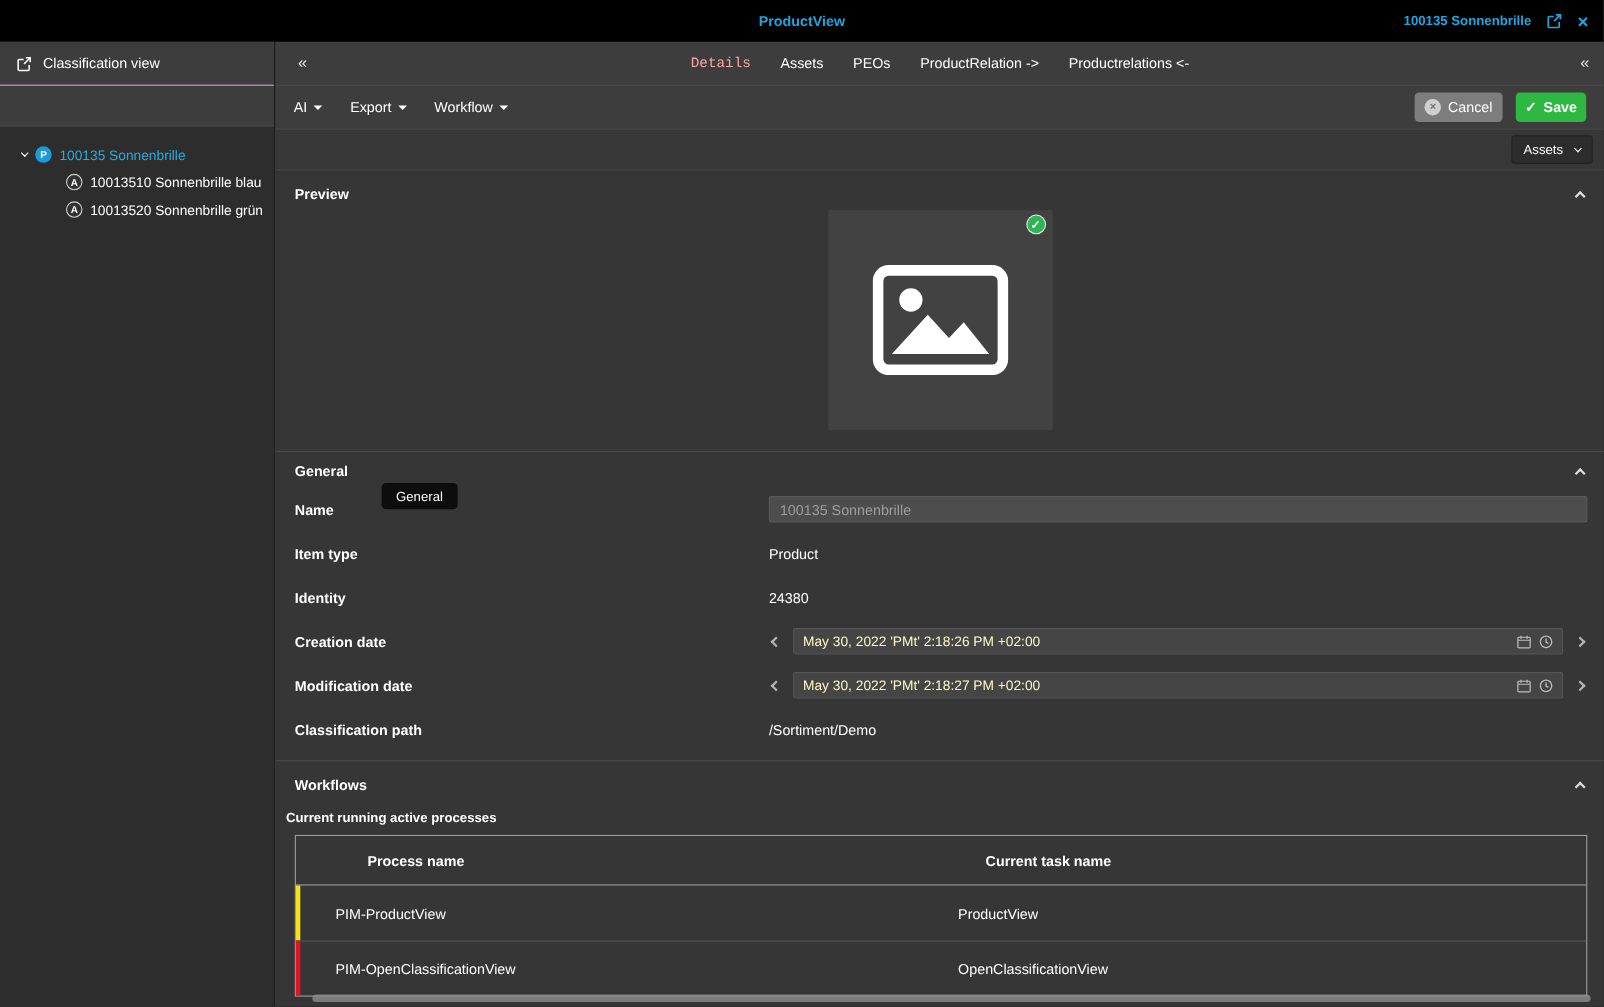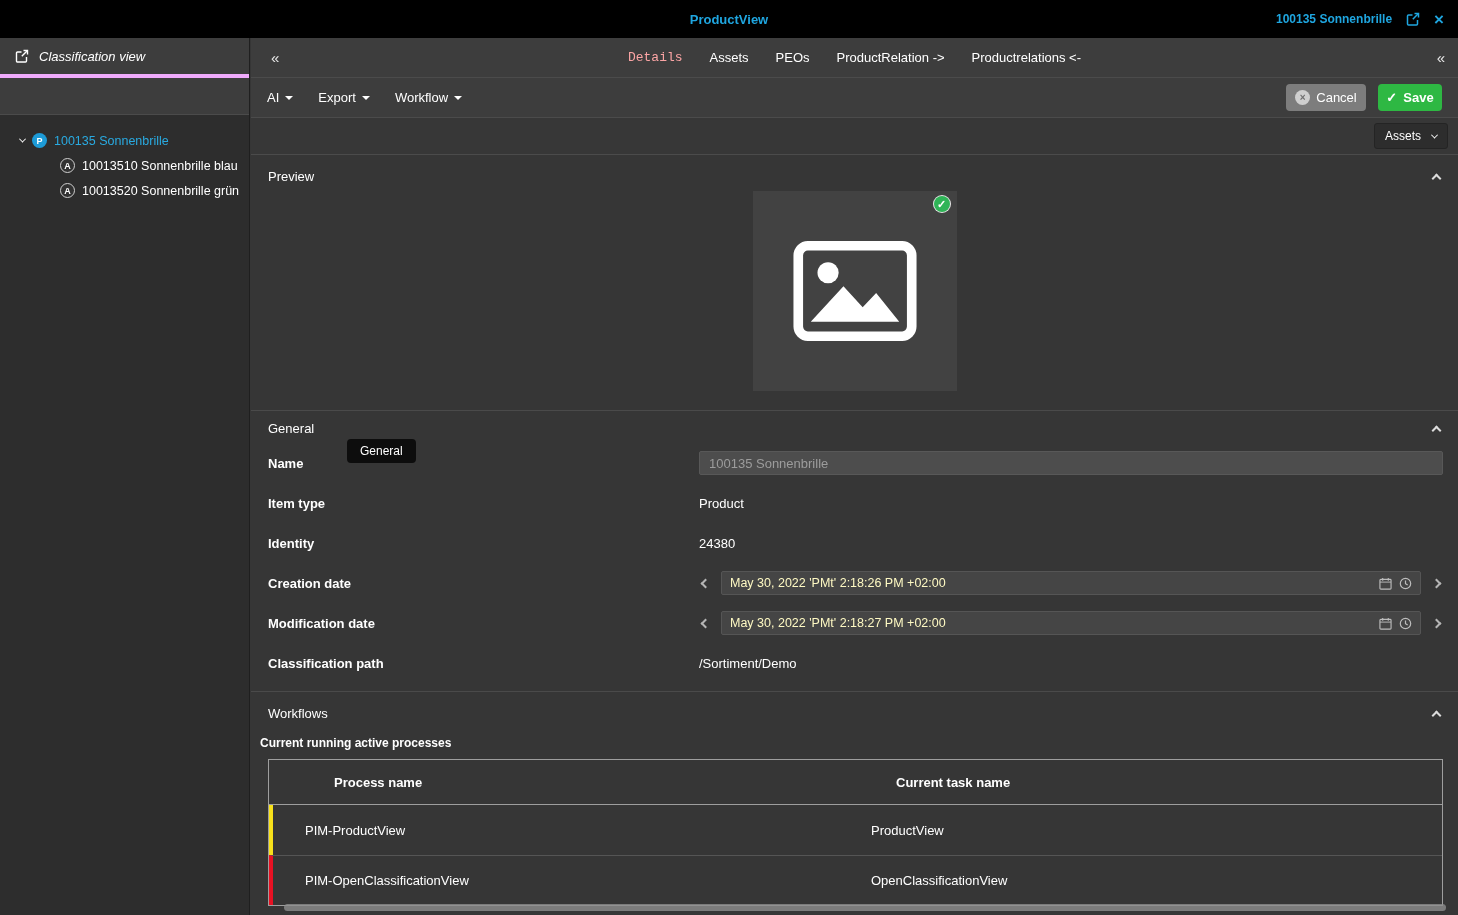--- a/index.html
+++ b/index.html
@@ -10,21 +10,21 @@
   .topbar { position:absolute; top:0; left:0; right:0; height:38px; background:#000; display:flex; align-items:center; justify-content:center; }
   .tb-title { color:#1fa6e0; font-weight:bold; font-size:13px; }
   .tb-right { position:absolute; right:14px; top:0; height:38px; display:flex; gap:13px; align-items:center; color:#1fa6e0; }
   .tb-item { font-weight:bold; font-size:12px; }
   .tb-iconbtn { color:#1fa6e0; cursor:pointer; display:flex; align-items:center; }
   .tb-close { font-size:17px; font-weight:bold; line-height:1; cursor:pointer; }
 
   
   .sidebar { position:absolute; left:0; top:38px; bottom:0; width:250px; background:#2d2d2d; border-right:1px solid #1f1f1f; }
   .sb-head { height:40px; background:#3d3d3d; border-bottom:1px solid #4b4b4b; display:flex; align-items:center; justify-content:center; }
-  .sb-action { height:40px; background:#3d3d3d; border-bottom:4px solid #f0abfc; display:flex; align-items:center; gap:9px; padding-left:14px; cursor:pointer;font-style:italic; }
+  .sb-action { height:40px; background:#3d3d3d; border-bottom:1px solid #f0abfc; display:flex; align-items:center; gap:9px; padding-left:14px; cursor:pointer; }
   .sb-empty { height:37px; background:#3d3d3d; border-bottom:1px solid #4b4b4b; }
   .tree { padding-top:13px; }
   .tree-row { height:25px; display:flex; align-items:center; gap:7px; font-size:12.5px; cursor:pointer; }
   .tree-root { padding-left:20px; }
   .tree-child { padding-left:60px; }
   .accent { color:#29aae1; }
   .badge { width:15px; height:15px; border-radius:50%; display:flex; align-items:center; justify-content:center; font-size:9px; font-weight:bold; flex:0 0 auto; }
   .badge-p { background:#1d9bd7; color:#fff; }
   .badge-a { background:#323232; color:#fff; border:1px solid #cfcfcf; }
 
@@ -55,21 +55,21 @@
   .btn-save { width:64px; background:#2eb843; font-weight:bold; }
   .circle-x { width:15px; height:15px; border-radius:50%; background:#cfcfcf; color:#6f6f6f; font-size:10px; font-weight:bold; display:flex; align-items:center; justify-content:center; line-height:1; }
   .save-check { font-size:13px; font-weight:bold; }
 
   .langrow { height:37px; background:#373737; border-bottom:1px solid #4b4b4b; display:flex; align-items:center; justify-content:flex-end; padding-right:10px; }
   .lang-btn { height:26px; min-width:74px; background:#2d2d2d; border:1px solid #242424; border-radius:3px; color:#fff; font-size:12px; display:flex; align-items:center; justify-content:space-between; gap:8px; padding:0 10px; cursor:pointer; font-family:inherit; }
 
   
   .content { position:absolute; top:117px; left:0; right:0; bottom:0; background:#363636; overflow:hidden; }
   .sec-header { display:flex; justify-content:space-between; align-items:center; padding:13px 18px 0 17px; }
-  .sec-title { font-weight:normal; font-size:13px; }
+  .sec-title { font-weight:bold; font-size:13px; }
   .sec-chev { color:#dcdcdc; cursor:pointer; padding-top:2px; }
 
   .preview-sec { height:255px; }
   .imagebox { width:204px; height:200px; margin:6px auto 0; background:#424242; position:relative; display:flex; align-items:center; justify-content:center; }
   .check-badge { position:absolute; top:5px; right:7px; width:16px; height:16px; border-radius:50%; background:#2fb457; color:#fff; font-size:11px; font-weight:bold; display:flex; align-items:center; justify-content:center; box-shadow:0 0 0 1px #e6e6e6; }
 
   .general-sec { border-top:1px solid #4a4a4a; position:relative; padding-bottom:8px; }
   .g-header { padding:9px 18px 6px 17px; }
   .frow { height:40px; display:flex; align-items:center; padding-left:17px; }
   .flabel { width:431px; font-weight:bold; flex:0 0 auto; }

